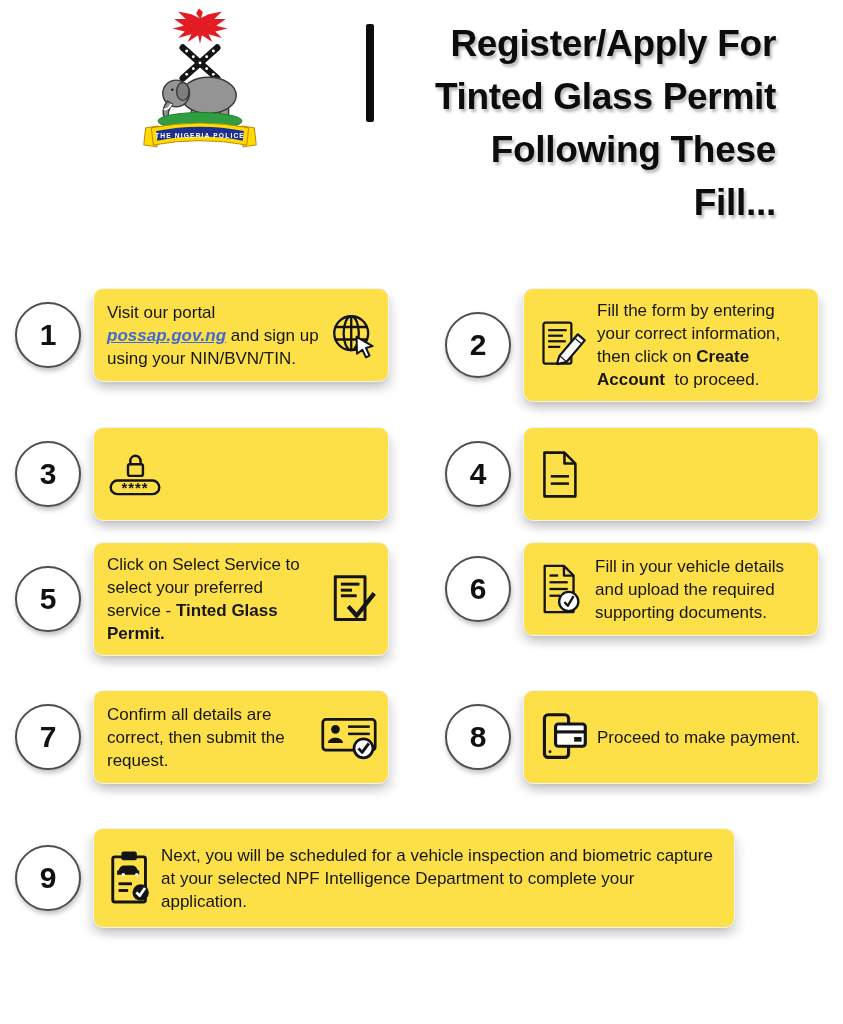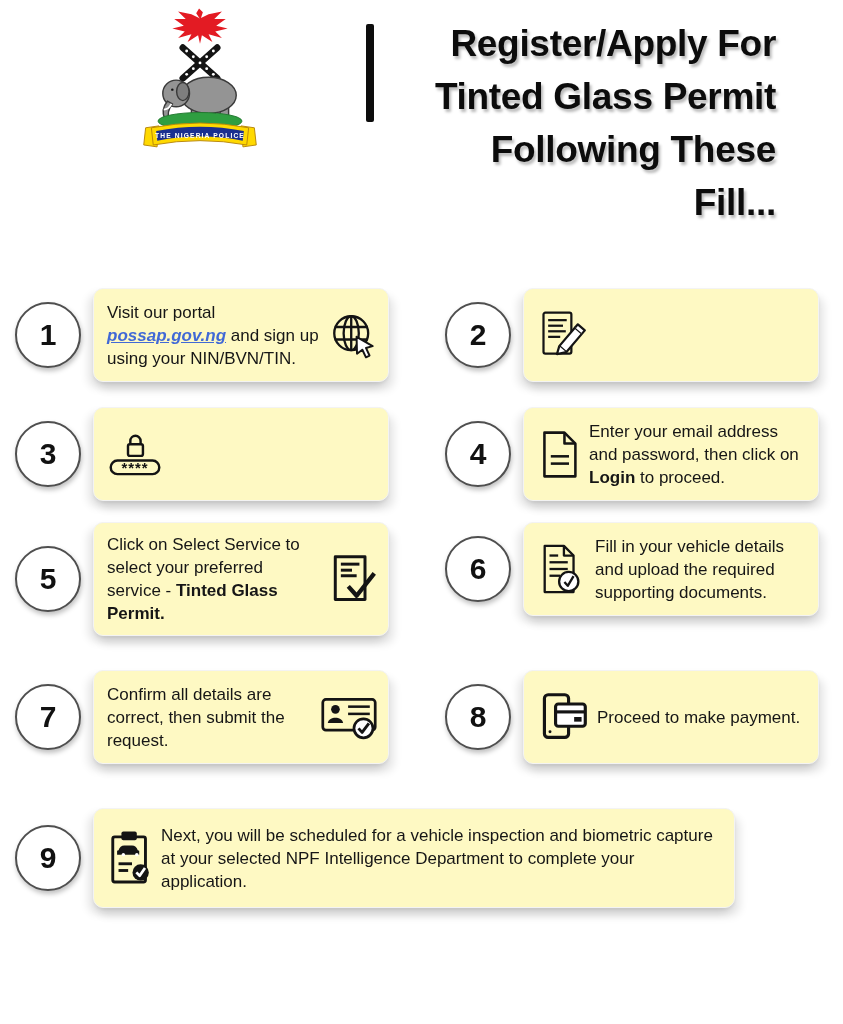--- a/index.html
+++ b/index.html
@@ -35,21 +35,21 @@
   .badge {
     flex:none; width:66px; height:66px; border-radius:50%;
     border:2.5px solid #4f4f4f; background:#fff;
     display:flex; align-items:center; justify-content:center;
     font-size:30px; font-weight:700; color:#111;
     box-shadow:1px 3px 5px rgba(0,0,0,0.25);
     margin-right:12px;
   }
 
   .card {
-    background:#fef9c3; border-radius:10px; border:1px solid #f3f3f3;
+    background:#fde047; border-radius:10px; border:1px solid #f3f3f3;
     padding:10px 10px 10px 13px; min-height:94px;
     display:flex; align-items:center; gap:8px;
     box-shadow:-5px 6px 9px rgba(0,0,0,0.10), 5px 8px 9px rgba(0,0,0,0.10), 0 2px 3px rgba(0,0,0,0.05);
   }
   .step-left .card, .step-right .card { width:296px; }
   .step-wide .card { width:642px; min-height:100px; gap:4px; }
 
   .text { margin:0; font-size:17px; line-height:23px; color:#161616; }
   .text strong { font-weight:700; }
   .link { color:#4169d6; font-style:italic; font-weight:700; text-decoration:underline; cursor:pointer; }
@@ -147,20 +147,21 @@
             <rect x="7" y="4" width="30" height="44" rx="2"></rect>
             <line x1="12" y1="12" x2="32" y2="12"></line>
             <line x1="12" y1="18" x2="28" y2="18"></line>
             <line x1="12" y1="24" x2="31" y2="24"></line>
             <line x1="12" y1="30" x2="25" y2="30"></line>
             <path d="M24 40 L41 20 L48.5 26.5 L31.5 46.5 Z" fill="#ffffff" stroke-linejoin="round"></path>
             <path d="M24 40 L21.5 48.5 L31.5 46.5" fill="#ffffff" stroke-linejoin="round"></path>
             <path d="M41 20 L44 16.5 L51.5 23 L48.5 26.5" fill="#ffffff" stroke-linejoin="round"></path>
           </svg>
         </span>
+        <p class="text"><span>Fill the form by entering your correct information, then click on </span><strong>Create Account</strong><span>&nbsp; to proceed.</span></p>
       </div>
     </section>
   </div>
 
   <div class="row row-2">
     <section class="step step-left">
       <div class="badge">3</div>
       <div class="card">
         <span class="icon">
           <svg viewBox="0 0 60 48" width="56" height="45" fill="none" stroke="#141414" stroke-width="2.6">
@@ -177,21 +178,20 @@
       <div class="badge">4</div>
       <div class="card">
         <span class="icon">
           <svg viewBox="0 0 48 56" width="44" height="51" fill="none" stroke="#141414" stroke-width="2.8" stroke-linejoin="round">
             <path d="M8 4 H30 L42 16 V52 H8 Z"></path>
             <path d="M30 4 V16 H42"></path>
             <line x1="15" y1="30" x2="35" y2="30"></line>
             <line x1="15" y1="38" x2="35" y2="38"></line>
           </svg>
         </span>
-        <p class="text"><span>Enter your email address and password, then click on </span><strong>Login</strong><span> to proceed.</span></p>
       </div>
     </section>
   </div>
 
   <div class="row row-3">
     <section class="step step-left">
       <div class="badge">5</div>
       <div class="card">
         <p class="text"><span>Click on Select Service to select your preferred service - </span><strong>Tinted Glass Permit.</strong></p>
         <span class="icon">

